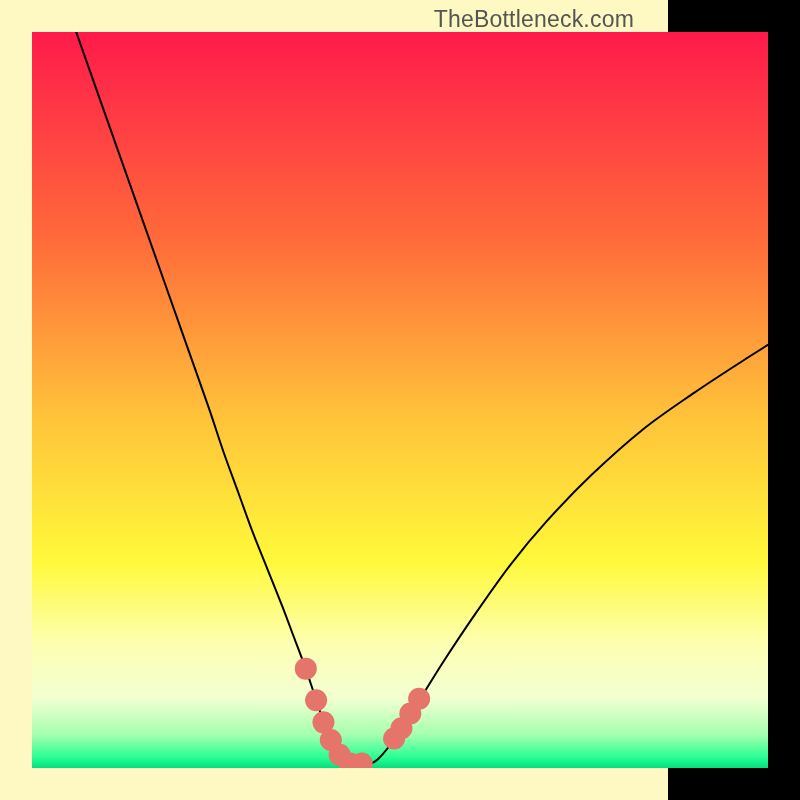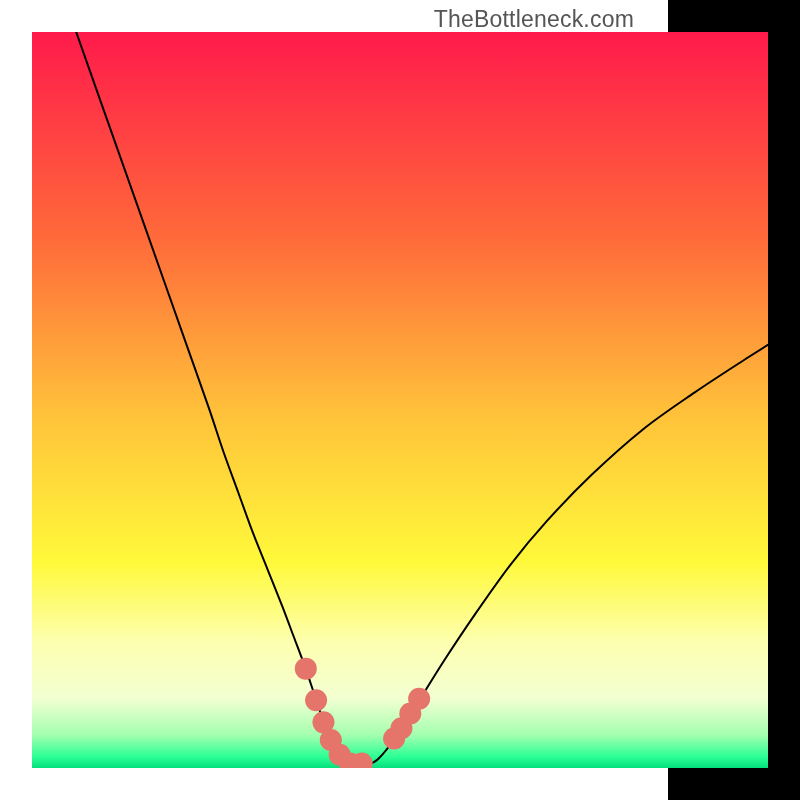--- a/index.html
+++ b/index.html
@@ -10,21 +10,21 @@
     overflow: hidden;
     background: #000;
     font-family: Arial, Helvetica, sans-serif;
   }
   .frame {
     position: absolute;
     top: 0;
     left: 0;
     width: 668px;
     height: 800px;
-    background: #ffffff;
+    background: #fef9c3;
   }
   .plot-area {
     position: absolute;
     background: #fff;
   }
   .watermark {
     position: absolute;
     color: #555;
     font-size: 23px;
     font-weight: 500;

